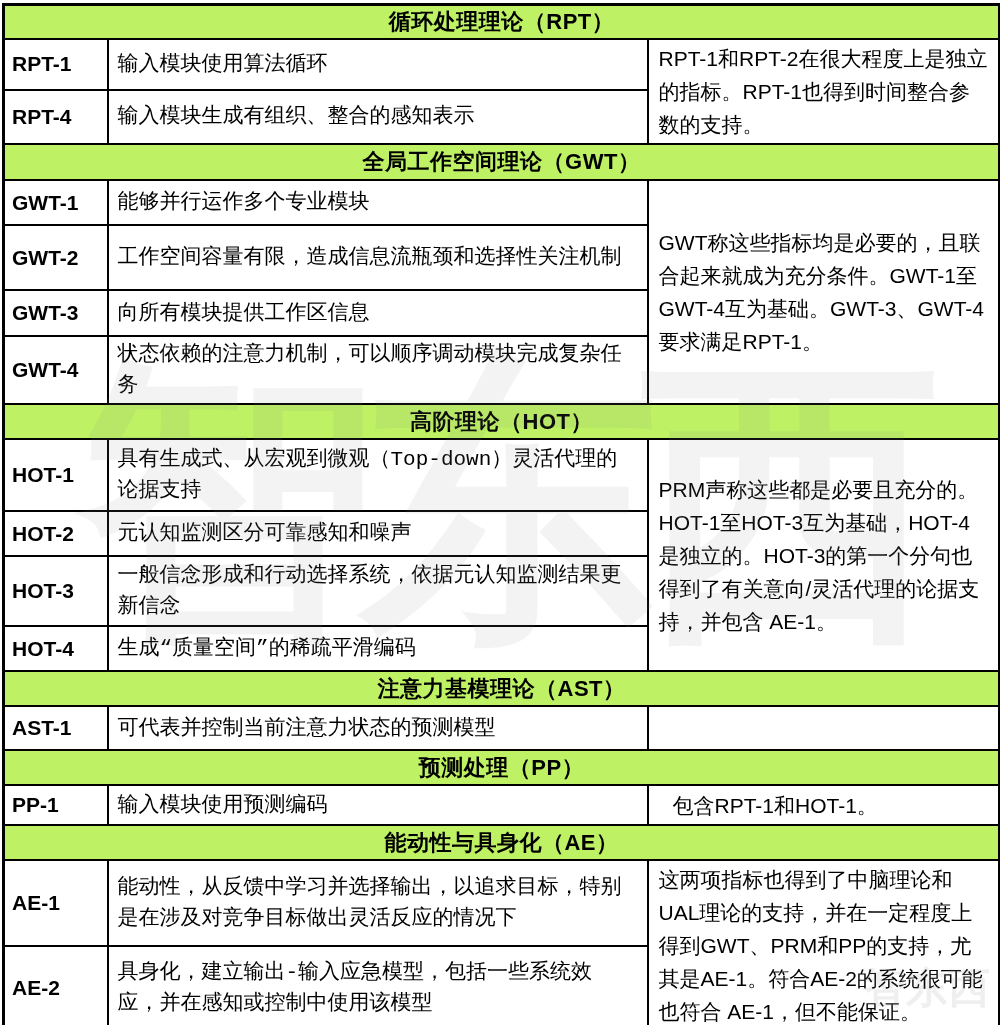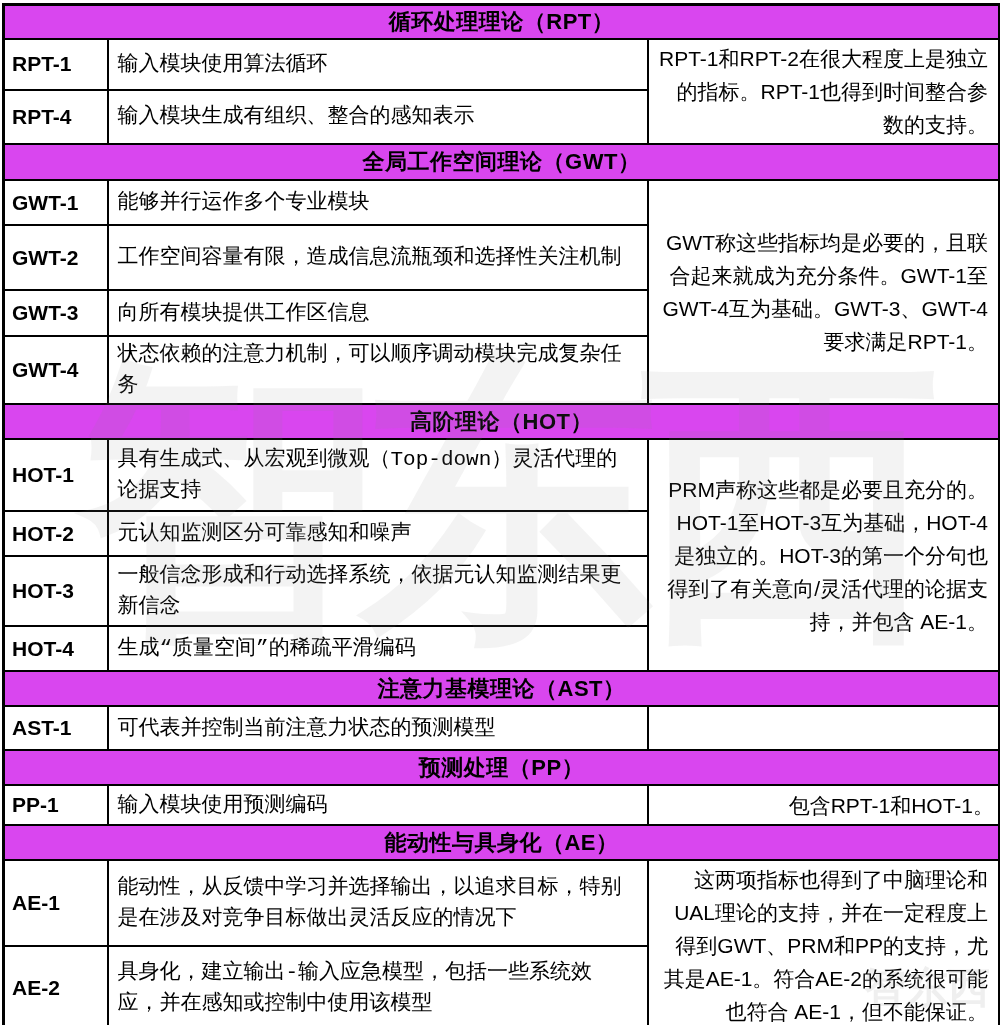--- a/index.html
+++ b/index.html
@@ -19,45 +19,45 @@
     width: 996px;
     margin: 3px 2px 0 2px;
     border: 3px solid #000;
   }
   table.theory-table td {
     border: 2px solid #000;
     overflow: hidden;
     vertical-align: middle;
   }
   tr.sec td {
-    background: #d946ef;
+    background: #bef264;
     text-align: center;
     font-weight: 700;
     font-size: 22px;
     letter-spacing: 0.5px;
   }
   td.code {
     font-weight: 700;
     font-size: 21px;
     padding: 0 4px 0 7px;
   }
   td.desc {
     font-size: 21px;
     line-height: 31px;
     padding: 2px 22px 2px 9px;
     font-family: Liberation Mono, monospace;
   }
   td.note {
     font-size: 21px;
     line-height: 33px;
-    text-align: right;
+    text-align: left;
     padding: 2px 10px;
   }
   td.note.left {
-    text-align: right;
+    text-align: left;
     padding: 0 4px 0 24px;
   }
 
   .wm-big {
     position: absolute;
     top: 300px; left: 60px;
     width: 880px;
     font-size: 300px;
     font-weight: 700;
     letter-spacing: -18px;

